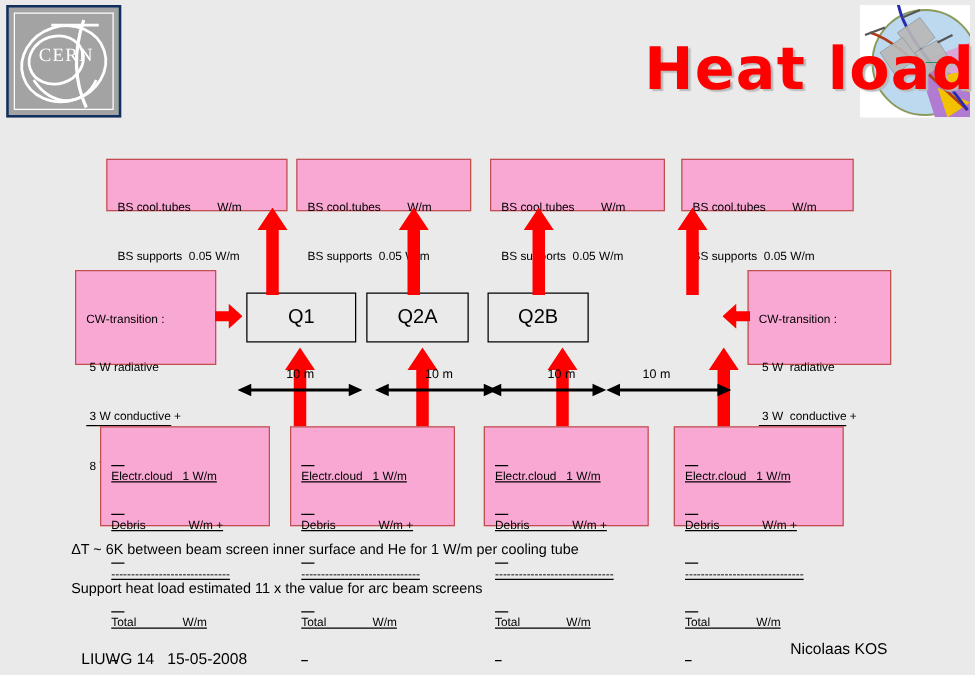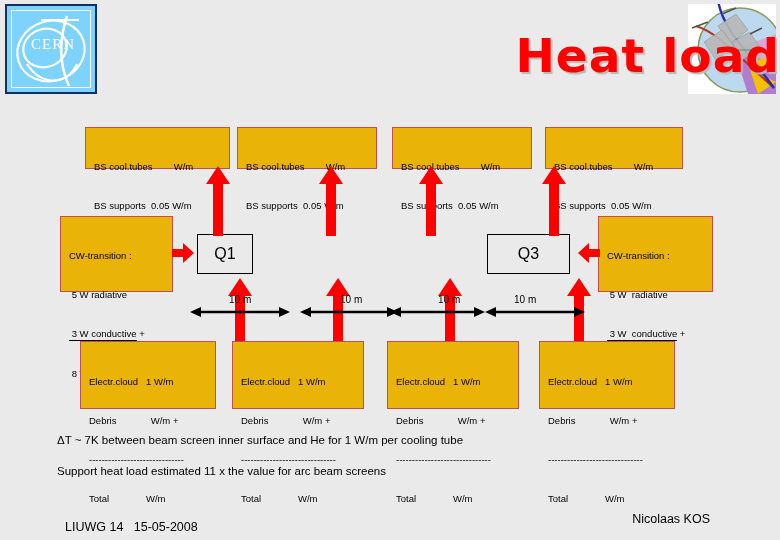--- a/index.html
+++ b/index.html
@@ -21,21 +21,21 @@
     width: 780px;
     height: 540px;
     background: #eaeaea;
   }
 
   
   .cern-logo {
     position: absolute;
     left: 5px; top: 4px;
     width: 92px; height: 90px;
-    background: #7dd3fc;
+    background: #a3a3a3;
     border: 2px solid #12305f;
     box-sizing: border-box;
   }
   .cern-logo .inner-frame {
     position: absolute;
     left: 4px; top: 4px; right: 4px; bottom: 4px;
     border: 1px solid #ffffff;
     box-sizing: border-box;
   }
   .cern-logo svg { position: absolute; left: 0; top: 0; }
@@ -61,21 +61,21 @@
     font-weight: bold;
     color: #ff0000;
     letter-spacing: 1px;
     text-shadow: 2px 2px 1px #b9b9b9;
   }
 
   
   .rbox {
     position: absolute;
     border: 1.5px solid #c0504d;
-    background: #eab308;
+    background: #f9a8d4;
     box-sizing: border-box;
     font-family: "Liberation Sans", sans-serif;
     font-size: 9.5px;
     color: #000000;
     line-height: 13px;
     padding: 6px 0 0 8px;
     white-space: pre;
   }
   .rbox .line { display: block; }
   .rbox .uline { display: inline-block; border-bottom: 1px solid #000; padding-bottom: 0px; }
@@ -86,21 +86,21 @@
   .tb2 { left: 237px; width: 140px; }
   .tb3 { left: 392px; width: 140px; }
   .tb4 { left: 545px; width: 138px; }
 
   
   .cw-box { width: 113px; height: 76px; top: 216px; padding-top: 6px; }
   .cw-left { left: 60px; }
   .cw-right { left: 598px; width: 115px; }
 
   
-  .bot-box { width: 136px; height: 68px; top: 341px; padding-top: 7px; }
+  .bot-box { width: 136px; height: 80px; top: 341px; padding-top: 7px; text-decoration: underline; }
   .bb1 { left: 80px; }
   .bb2 { left: 232px; width: 132px; }
   .bb3 { left: 387px; width: 132px; }
   .bb4 { left: 539px; width: 136px; }
   .dashrow { letter-spacing: 0px; }
 
   
   .qbox {
     position: absolute;
     top: 234px;
@@ -108,21 +108,21 @@
     border: 1.5px solid #000000;
     background: #eaeaea;
     box-sizing: border-box;
     font-family: "Liberation Sans", sans-serif;
     font-size: 16px;
     color: #000000;
     display: flex;
     align-items: center;
     justify-content: center;
   }
-  .q1 { left: 197px; width: 56px; }
+  .q1 { left: 197px; width: 88px; }
   .q2a { left: 293px; width: 82px; }
   .q2b { left: 390px; width: 81px; }
   .q3 { left: 487px; width: 83px; }
 
   
   .varrow {
     position: absolute;
     width: 26px;
   }
   .varrow svg { display: block; }
@@ -245,22 +245,25 @@
   <div class="rbox cw-box cw-right">
     <span class="line">CW-transition :</span>
     <span class="line"> 5 W  radiative</span>
     <span class="line"><span class="uline"> 3 W  conductive</span><span> +</span></span>
     <span class="line"> 8 W total</span>
   </div>
 
   <div class="qbox q1">
     <span>Q1</span>
   </div>
-  <div class="qbox q3">
-    <span>Q3</span>
+  <div class="qbox q2a">
+    <span>Q2A</span>
+  </div>
+  <div class="qbox q2b">
+    <span>Q2B</span>
   </div>
 
   <div class="varrow" style="left:205px; top:166px;">
     <svg width="26" height="70" viewBox="0 0 26 70">
         <polygon points="13,0 25,18 18,18 18,70 8,70 8,18 1,18" fill="#ff0000"></polygon>
       </svg>
   </div>
   <div class="varrow" style="left:318px; top:166px;">
     <svg width="26" height="70" viewBox="0 0 26 70">
         <polygon points="13,0 25,18 18,18 18,70 8,70 8,18 1,18" fill="#ff0000"></polygon>
@@ -363,19 +366,19 @@
     <span class="line dashrow">------------------------------</span>
     <span class="line">Total              W/m</span>
   </div>
   <div class="rbox bot-box bb4">
     <span class="line">Electr.cloud   1 W/m</span>
     <span class="line">Debris             W/m +</span>
     <span class="line dashrow">------------------------------</span>
     <span class="line">Total              W/m</span>
   </div>
 
-  <div class="note note1">ΔT ~ 7K between beam screen inner surface and He for 1 W/m per cooling tube</div>
+  <div class="note note1">ΔT ~ 6K between beam screen inner surface and He for 1 W/m per cooling tube</div>
   <div class="note note2">Support heat load estimated 11 x the value for arc beam screens</div>
 
   <div class="footer-left">LIUWG 14   15-05-2008</div>
   <div class="footer-right">Nicolaas KOS</div>
 
 </div>
 
 </body></html>

